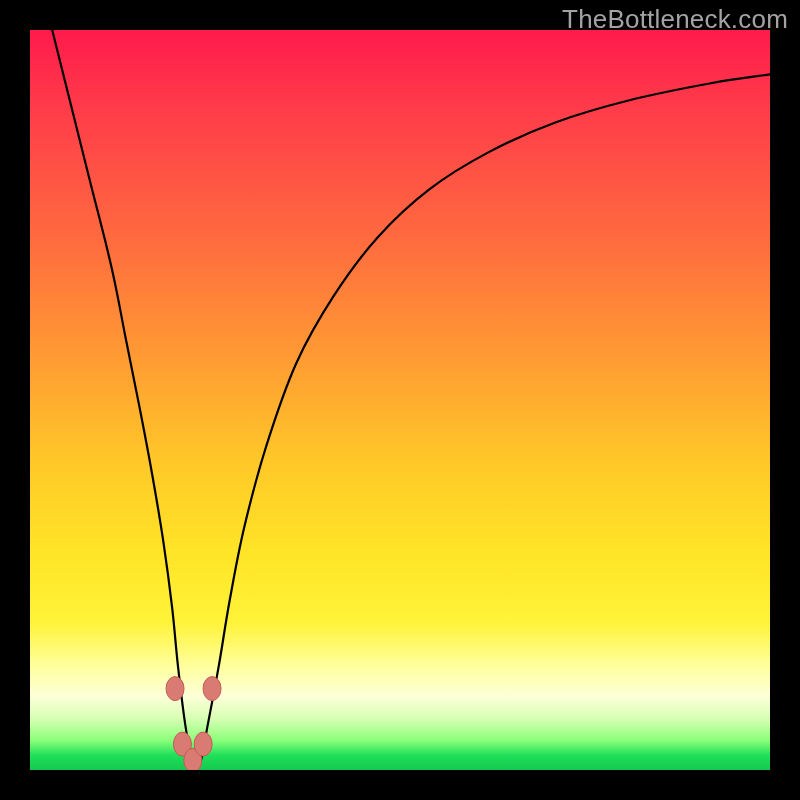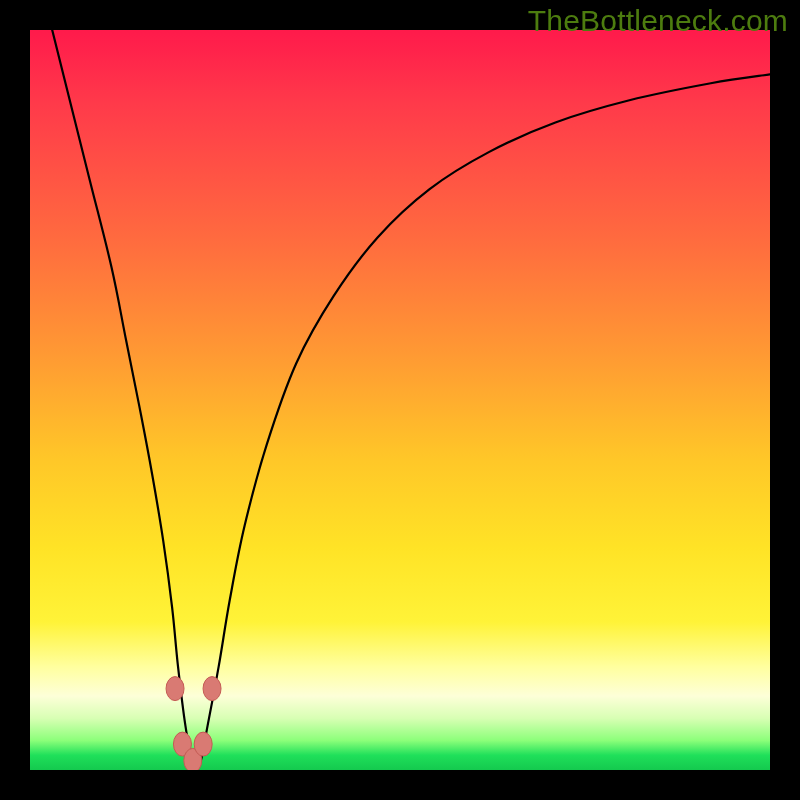--- a/index.html
+++ b/index.html
@@ -46,22 +46,22 @@
     );
   }
   svg.curve {
     position: absolute;
     inset: 0;
   }
   .watermark {
     position: absolute;
     top: 4px;
     right: 12px;
-    color: #4d7c0f;
-    font-size: 30px;
+    color: #a3a3a3;
+    font-size: 26px;
     font-weight: 500;
     letter-spacing: 0.2px;
     user-select: none;
   }
 </style>
 </head>
 <body>
 
 <div class="frame">
   <div class="plot-area">

